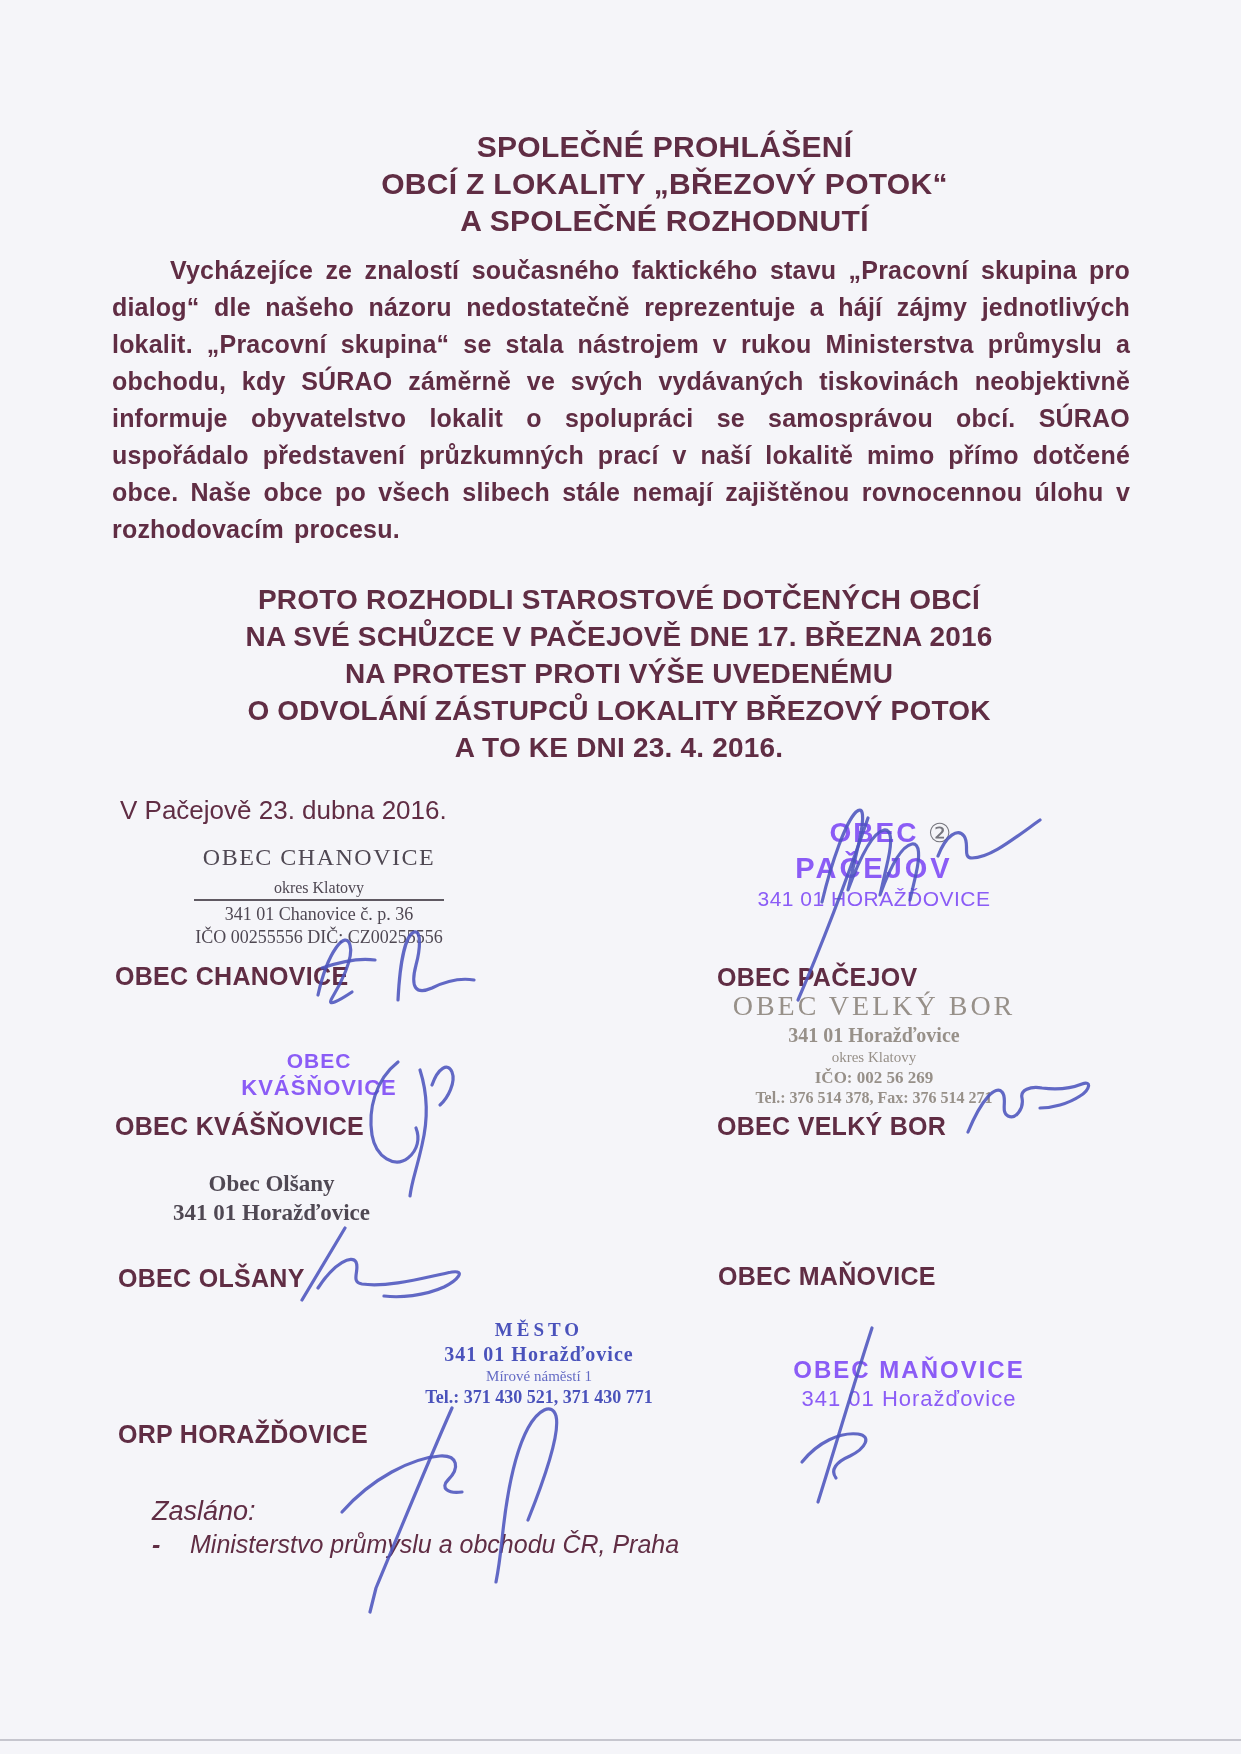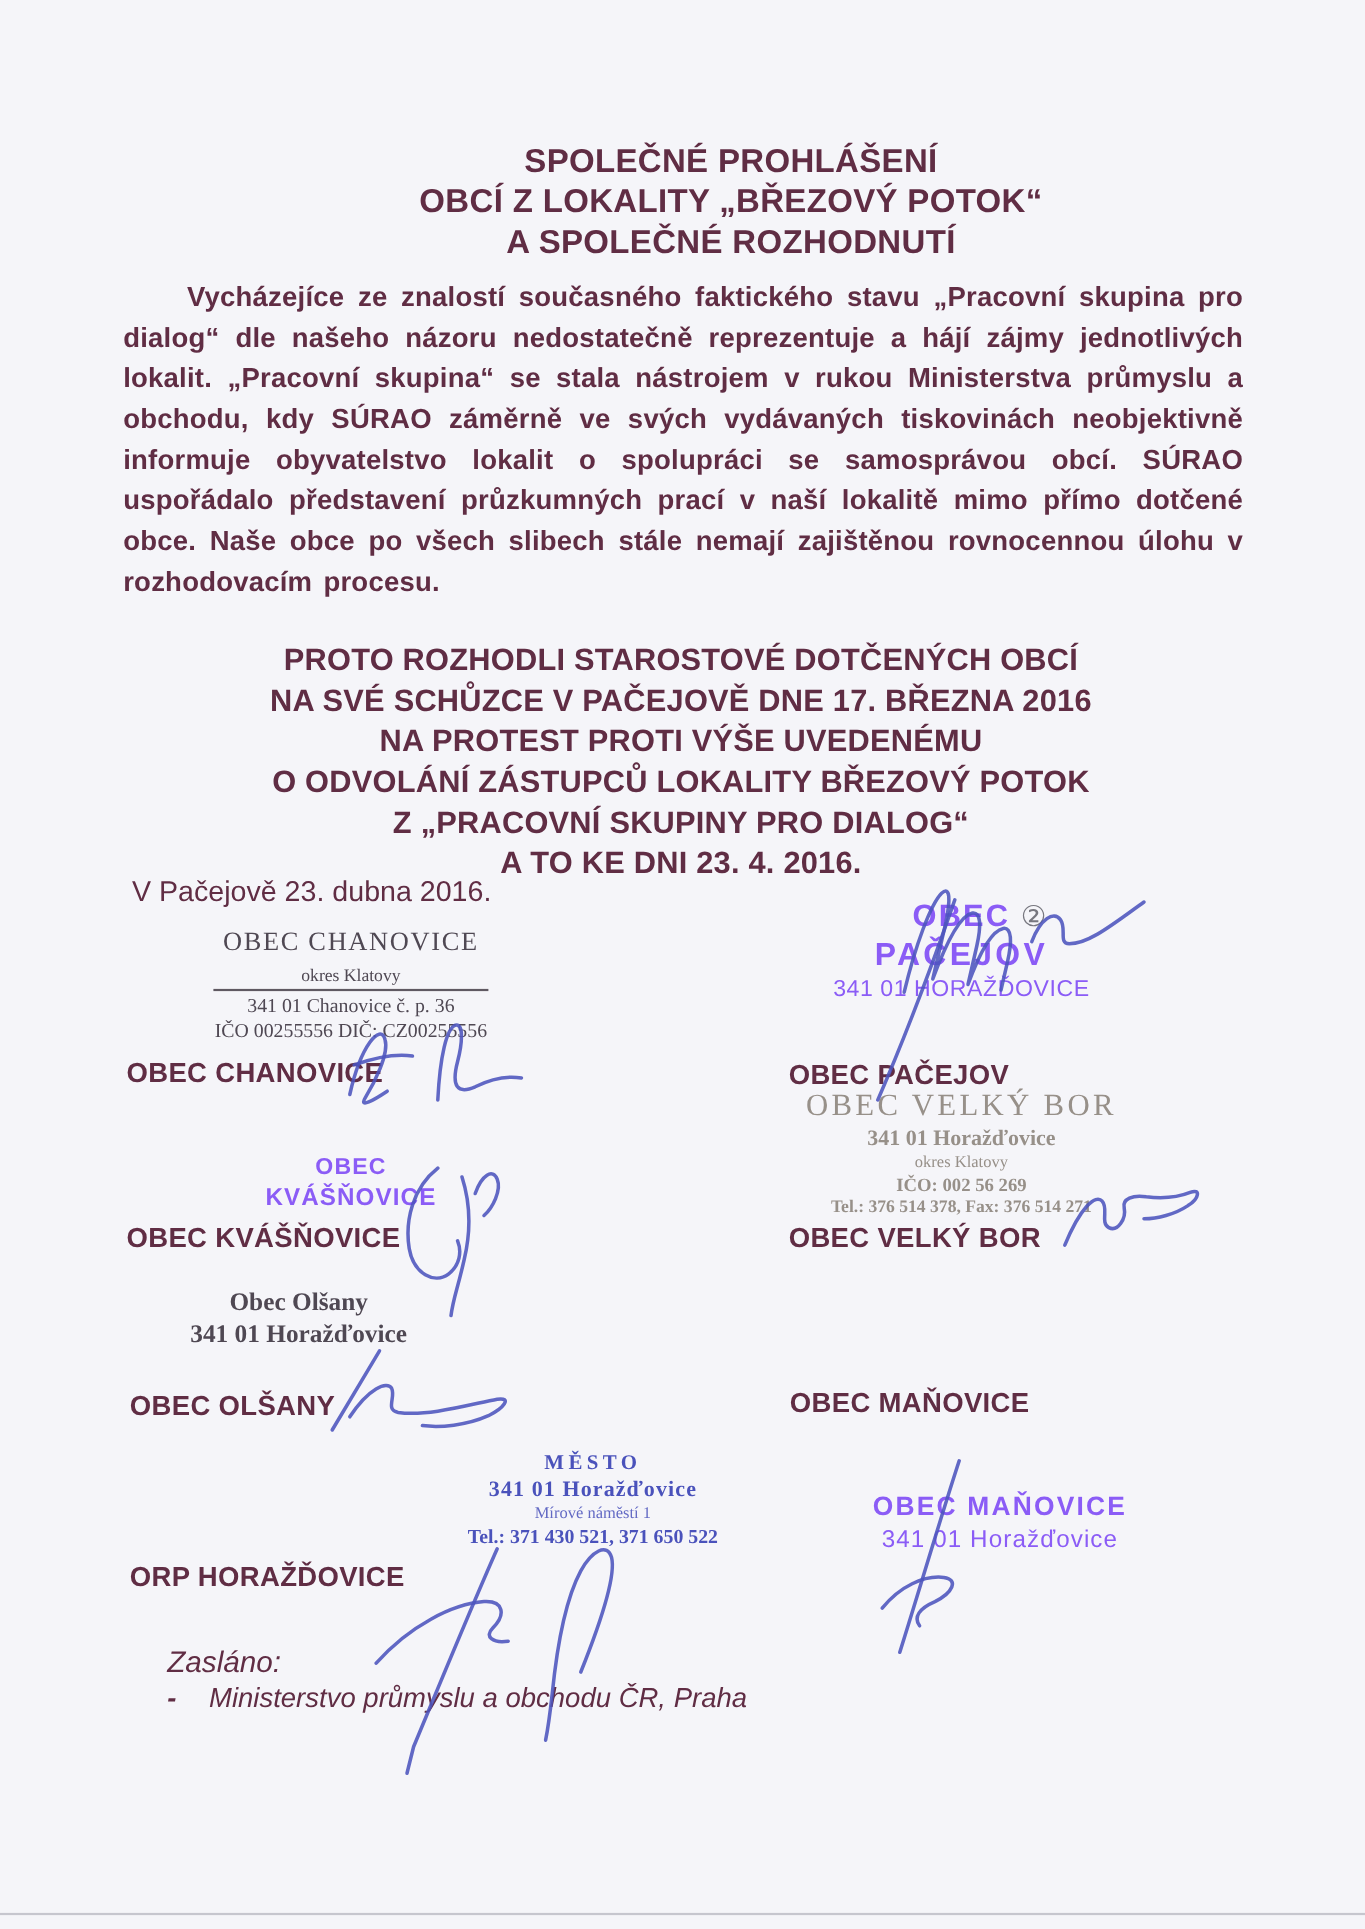--- a/index.html
+++ b/index.html
@@ -80,21 +80,20 @@
     <div>A SPOLEČNÉ ROZHODNUTÍ</div>
   </div>
 
   <div class="abs doc-paragraph">Vycházejíce ze znalostí současného faktického stavu „Pracovní skupina pro dialog“ dle našeho názoru nedostatečně reprezentuje a hájí zájmy jednotlivých lokalit. „Pracovní skupina“ se stala nástrojem v rukou Ministerstva průmyslu a obchodu, kdy SÚRAO záměrně ve svých vydávaných tiskovinách neobjektivně informuje obyvatelstvo lokalit o spolupráci se samosprávou obcí. SÚRAO uspořádalo představení průzkumných prací v naší lokalitě mimo přímo dotčené obce. Naše obce po všech slibech stále nemají zajištěnou rovnocennou úlohu v rozhodovacím procesu.</div>
 
   <div class="abs doc-decision center">
     <div>PROTO ROZHODLI STAROSTOVÉ DOTČENÝCH OBCÍ</div>
     <div>NA SVÉ SCHŮZCE V PAČEJOVĚ DNE 17. BŘEZNA 2016</div>
     <div>NA PROTEST PROTI VÝŠE UVEDENÉMU</div>
     <div>O ODVOLÁNÍ ZÁSTUPCŮ LOKALITY BŘEZOVÝ POTOK</div>
-    <div>Z „PRACOVNÍ SKUPINY PRO DIALOG“</div>
     <div>A TO KE DNI 23. 4. 2016.</div>
   </div>
 
   <div class="abs dateline">V Pačejově 23. dubna 2016.</div>
 
   <div class="abs stamp stamp-dark center" style="top:842px;left:110px;width:330px;">
     <div style="font-size:24px;letter-spacing:1.5px;">OBEC CHANOVICE</div>
     <div style="font-size:16px;margin-top:6px;">okres Klatovy</div>
     <div class="chan-rule"></div>
     <div style="font-size:18px;">341  01 Chanovice č. p. 36</div>
@@ -135,21 +134,21 @@
   </div>
 
   <div class="abs sig-label" style="top:1264px;left:118px;">OBEC OLŠANY</div>
 
   <div class="abs sig-label" style="top:1262px;left:718px;">OBEC MAŇOVICE</div>
 
   <div class="abs stamp stamp-blue center" style="top:1318px;left:350px;width:290px;">
     <div style="font-size:19px;font-weight:bold;letter-spacing:4px;">MĚSTO</div>
     <div style="font-size:20px;font-weight:bold;letter-spacing:1px;">341 01 Horažďovice</div>
     <div style="font-size:15px;opacity:.85;">Mírové náměstí 1</div>
-    <div style="font-size:18px;font-weight:bold;">Tel.: 371 430 521, 371 650 522</div>
+    <div style="font-size:18px;font-weight:bold;">Tel.: 371 430 521, 371 430 771</div>
   </div>
 
   <div class="abs stamp stamp-gray center" style="top:1355px;left:725px;width:280px;">
     <div style="font-size:24px;font-weight:bold;letter-spacing:2px;">OBEC MAŇOVICE</div>
     <div style="font-size:22px;letter-spacing:1px;">341 01  Horažďovice</div>
   </div>
 
   <div class="abs sig-label" style="top:1420px;left:118px;">ORP HORAŽĎOVICE</div>
 
   <div class="abs sent-label">Zasláno:</div>

